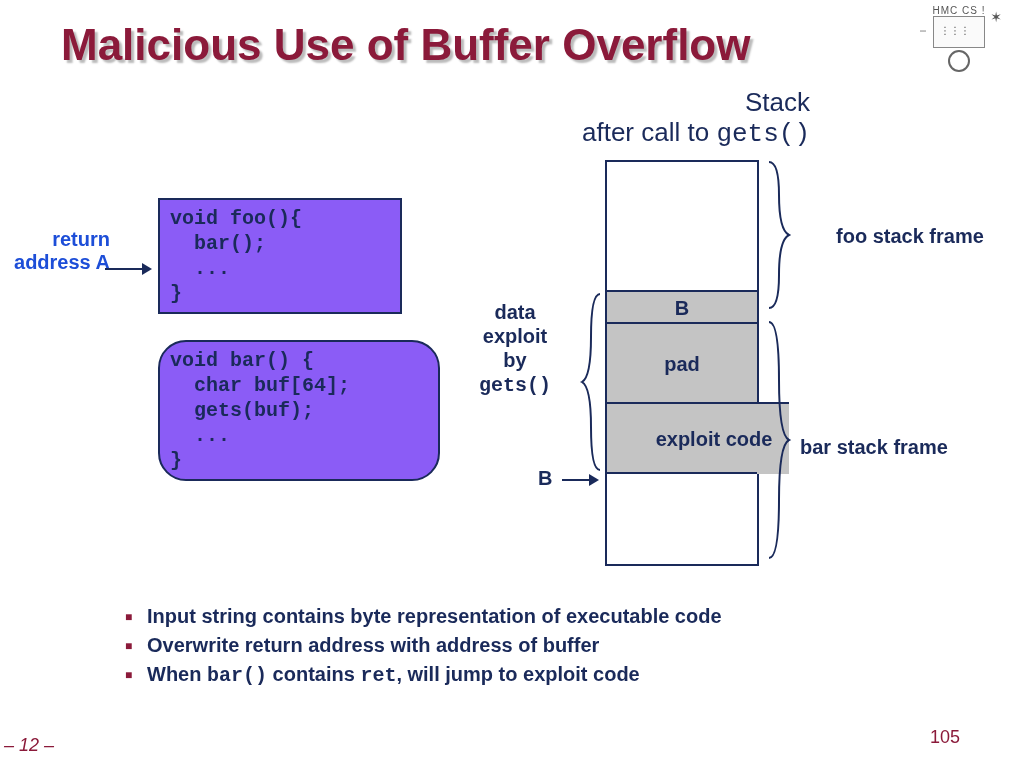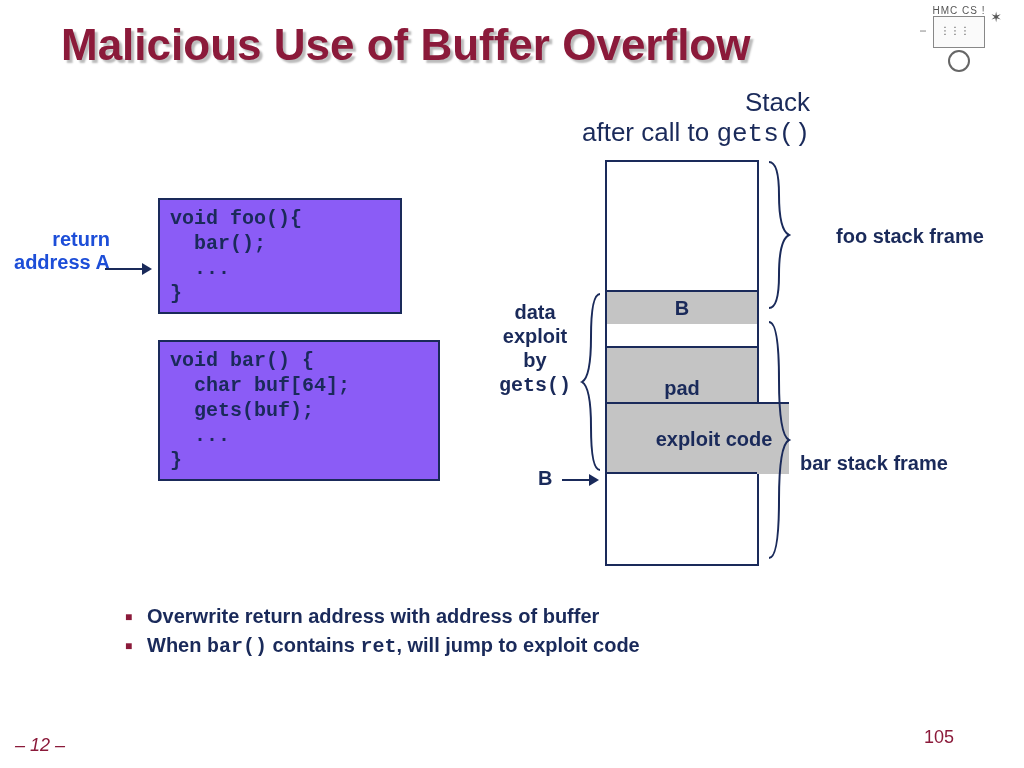--- a/index.html
+++ b/index.html
@@ -92,21 +92,21 @@
     border: 2px solid #1a2a5a;
     font-family: "Courier New", monospace;
     font-size: 20px;
     font-weight: bold;
     color: #1a2a5a;
     padding: 6px 10px;
     white-space: pre;
     line-height: 1.25;
   }
   .code-foo { top: 198px; left: 158px; width: 220px; }
-  .code-bar { top: 340px; left: 158px; width: 258px; }
+  .code-bar { top: 340px; left: 158px; width: 258px; border-radius: 28px; }
   .stack-box {
     position: absolute;
     top: 160px;
     left: 605px;
     width: 150px;
     height: 402px;
     border: 2px solid #1a2a5a;
   }
   .stack-cell {
     position: absolute;
@@ -117,35 +117,35 @@
     font-size: 20px;
     font-weight: bold;
     color: #1a2a5a;
     display: flex;
     align-items: center;
     justify-content: center;
     text-align: center;
     line-height: 1.1;
   }
   .cell-b { top: 128px; height: 32px; }
-  .cell-pad { top: 160px; height: 80px; margin-top: 24px; }
+  .cell-pad { top: 160px; height: 80px; }
   .cell-exploit { top: 240px; height: 70px; padding-left: 32px; }
   .cell-blank { top: 310px; height: 90px; background: #fff; }
   .frame-label {
     position: absolute;
     font-size: 20px;
     font-weight: bold;
     color: #1a2a5a;
   }
   .foo-frame { top: 225px; left: 800px; margin-left: 36px; }
-  .bar-frame { top: 452px; left: 800px; }
+  .bar-frame { top: 436px; left: 800px; }
   .data-label {
     position: absolute;
     top: 300px;
-    left: 480px;
+    left: 460px;
     width: 110px;
     text-align: center;
     font-size: 20px;
     font-weight: bold;
     color: #1a2a5a;
     line-height: 1.2;
   }
   .data-label .mono { font-family: "Courier New", monospace; }
   .b-arrow-label {
     position: absolute;
@@ -201,29 +201,29 @@
     position: absolute;
     left: 0;
     color: #8b1a3a;
     font-size: 12px;
     top: 5px;
   }
   .bullets .mono { font-family: "Courier New", monospace; }
   .page-left {
     position: absolute;
     bottom: 12px;
-    left: 15px;
+    left: 4px;
     font-size: 18px;
     color: #8b1a3a;
     font-style: italic;
   }
   .page-right {
     position: absolute;
     bottom: 20px;
-    right: 70px;
+    right: 64px;
     font-size: 18px;
     color: #8b1a3a;
   }
 </style>
 </head>
 <body>
 
 <div class="title">Malicious Use of Buffer Overflow</div>
 
 <div class="logo">
@@ -280,18 +280,19 @@
   <span>data</span><br>
   <span>exploit</span><br>
   <span>by</span><br>
   <span class="mono">gets()</span>
 </div>
 
 <div class="b-arrow-label">B</div>
 <div class="b-arrow"></div>
 
 <ul class="bullets">
+  <li><span>Input string contains byte representation of executable code</span></li>
   <li><span>Overwrite return address with address of buffer</span></li>
   <li><span>When </span><span class="mono">bar()</span><span> contains </span><span class="mono">ret</span><span>, will jump to exploit code</span></li>
 </ul>
 
 <div class="page-left">– 12 –</div>
 <div class="page-right">105</div>
 
 </body></html>

